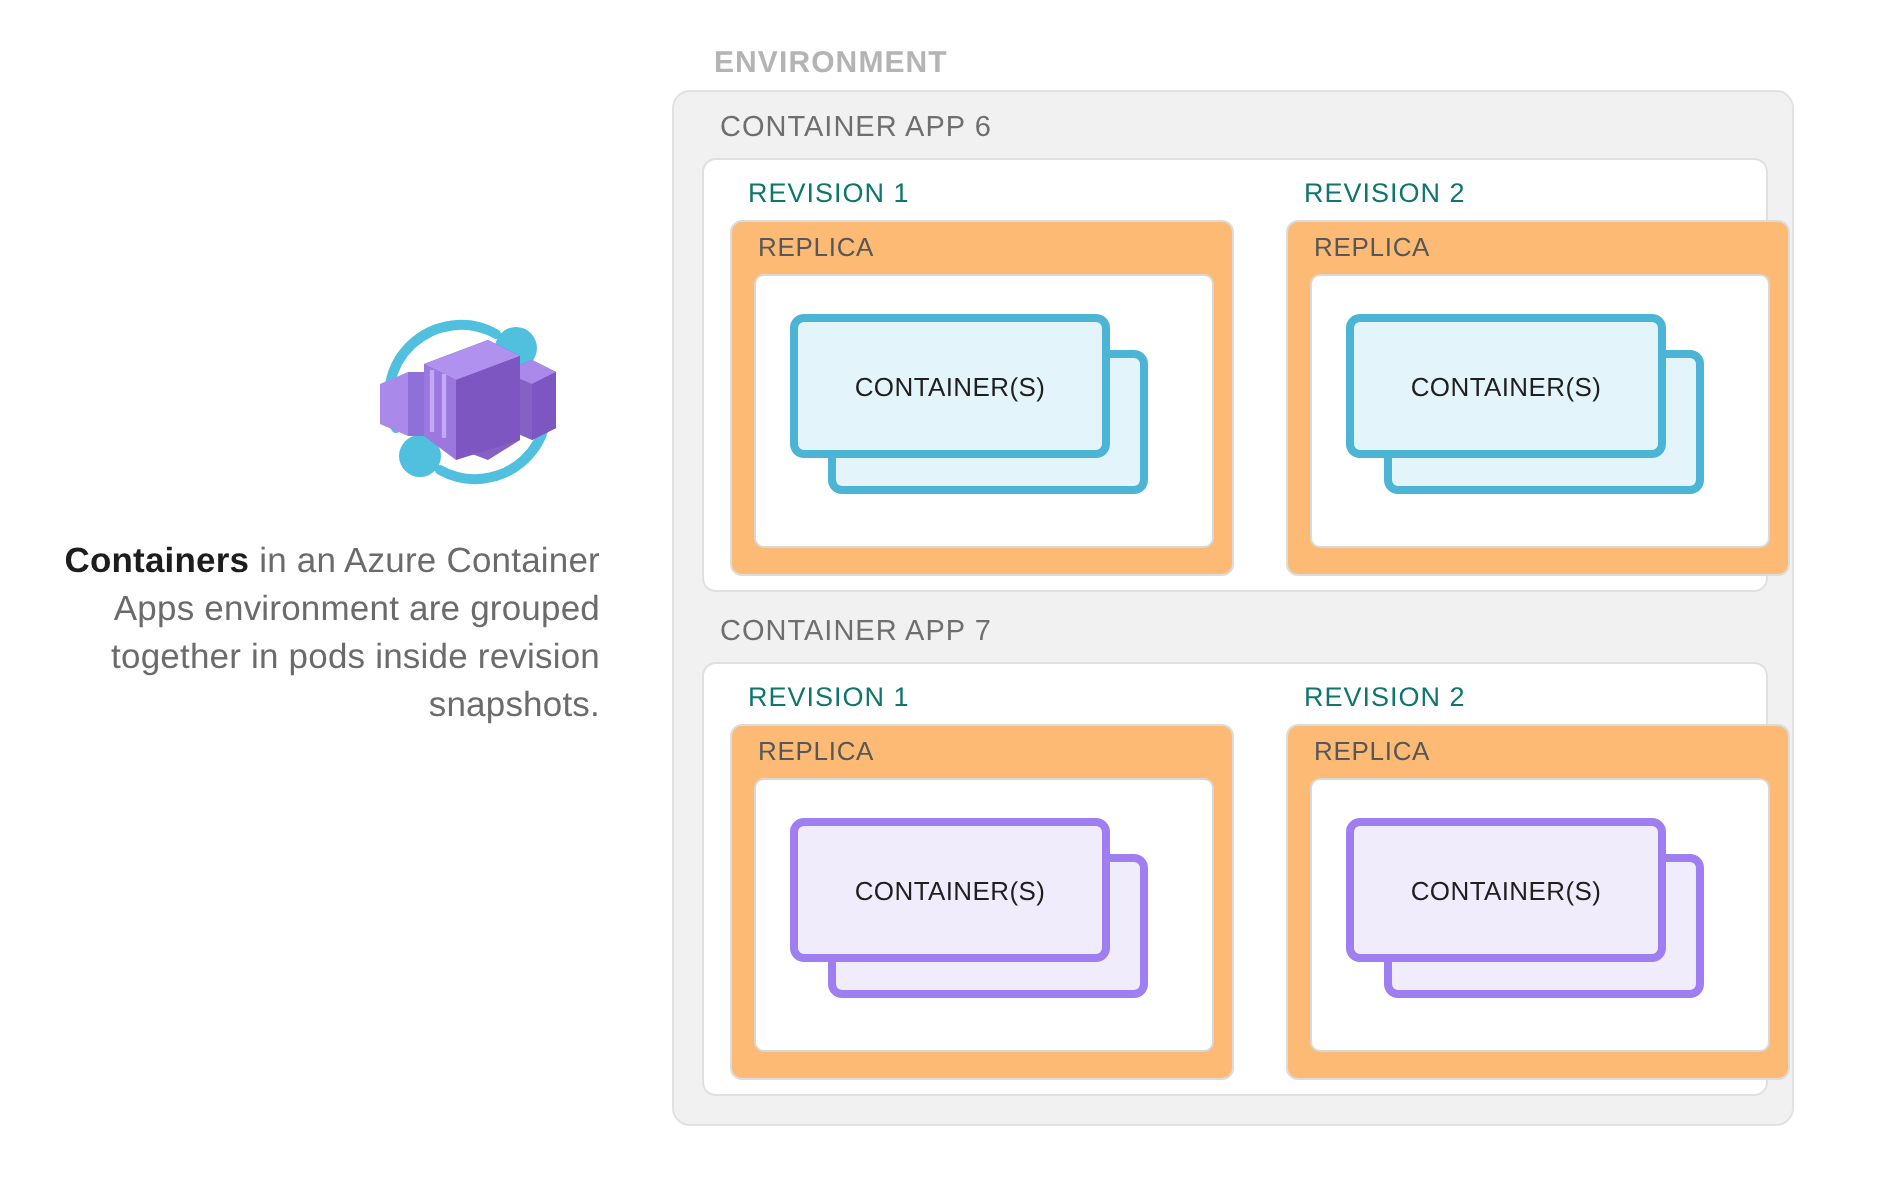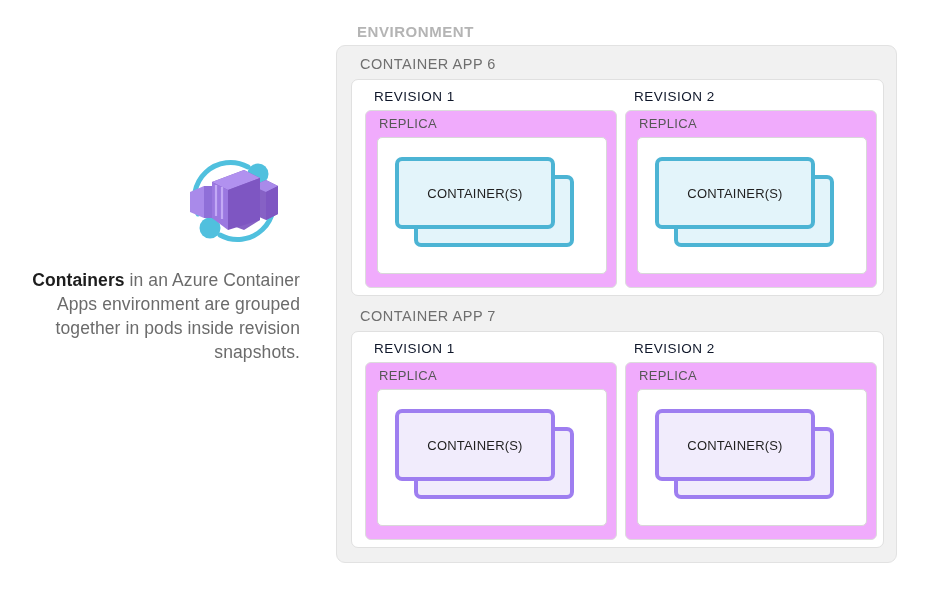--- a/index.html
+++ b/index.html
@@ -95,37 +95,37 @@
     border-radius: 7px;
   }
 
   .revision-block {
     position: absolute;
     top: 9px;
     width: 252px;
     height: 199px;
   }
   .revision-block.col-0 { left: 13px; }
-  .revision-block.col-1 { left: 273px; }
+  .revision-block.col-1 { left: 291px; }
 
   .revision-label {
     position: absolute;
     left: 9px;
     top: 0px;
     font-size: 13.5px;
-    color: #0f172a;
+    color: #0f766e;
     letter-spacing: 0.5px;
   }
   .revision-panel {
     position: absolute;
     left: 0;
     top: 21px;
     width: 252px;
     height: 178px;
-    background: #f0abfc;
+    background: #fdba74;
     border: 1px solid #dcdcdc;
     border-radius: 6px;
     text-decoration: underline;
   }
 
   .replica-label {
     position: absolute;
     left: 13px;
     top: 5px;
     font-size: 13px;

